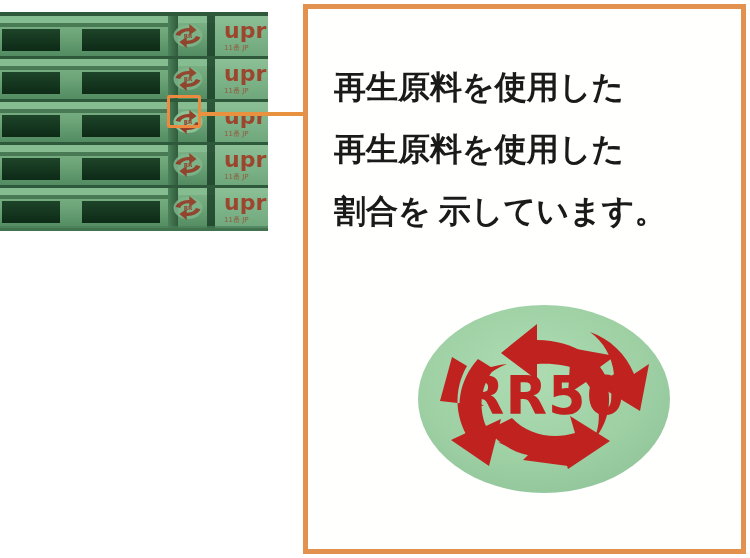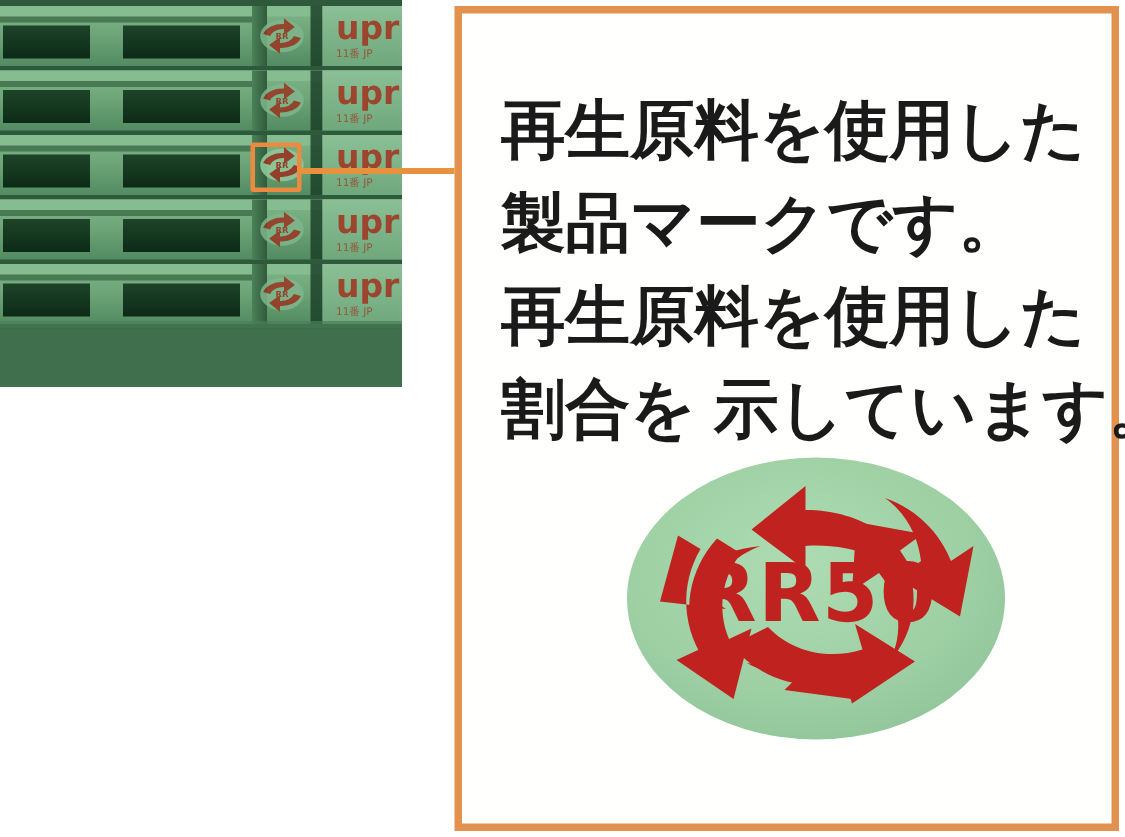--- a/index.html
+++ b/index.html
@@ -12,23 +12,23 @@
     height: 558px;
     position: relative;
     overflow: hidden;
     font-family: "Liberation Sans", sans-serif;
   }
 
   
   #photo {
     position: absolute;
     left: 0;
-    top: 0;
+    top: 12px;
     width: 268px;
-    height: 258px;
+    height: 219px;
     overflow: hidden;
     background: #3f6f4c;
   }
   #photo .photo-svg { display: block; width: 268px; height: 219px; }
 
   
   #highlight-box {
     position: absolute;
     left: 167px;
     top: 95px;
@@ -61,23 +61,23 @@
 
   
   #callout-text {
     position: absolute;
     left: 334px;
     top: 56px;
     width: 400px;
   }
   #callout-text .line {
     display: block;
-    font-family: Liberation Sans, sans-serif;
+    font-family: Liberation Serif, serif;
     font-weight: bold;
-    font-size: 43px;
+    font-size: 32px;
     line-height: 62px;
     color: #1a1a1a;
     letter-spacing: 0px;
     white-space: pre;
   }
 
   
   #rr50-logo {
     position: absolute;
     left: 418px;
@@ -217,21 +217,20 @@
 </div>
 
 <div id="highlight-box"></div>
 
 <div id="connector-line"></div>
 
 <div id="callout-frame"></div>
 
 <div id="callout-text">
   <span class="line">再生原料を使用した</span>
-  <span class="line">製品マークです。</span>
   <span class="line">再生原料を使用した</span>
   <span class="line">割合を 示しています。</span>
 </div>
 
 <div id="rr50-logo">
   <svg width="253" height="190" viewBox="0 0 253 190">
     <defs>
       <radialGradient id="ellipseGrad" cx="45%" cy="38%" r="72%">
         <stop offset="0%" stop-color="#aedcb2"></stop>
         <stop offset="62%" stop-color="#9ed0a4"></stop>

